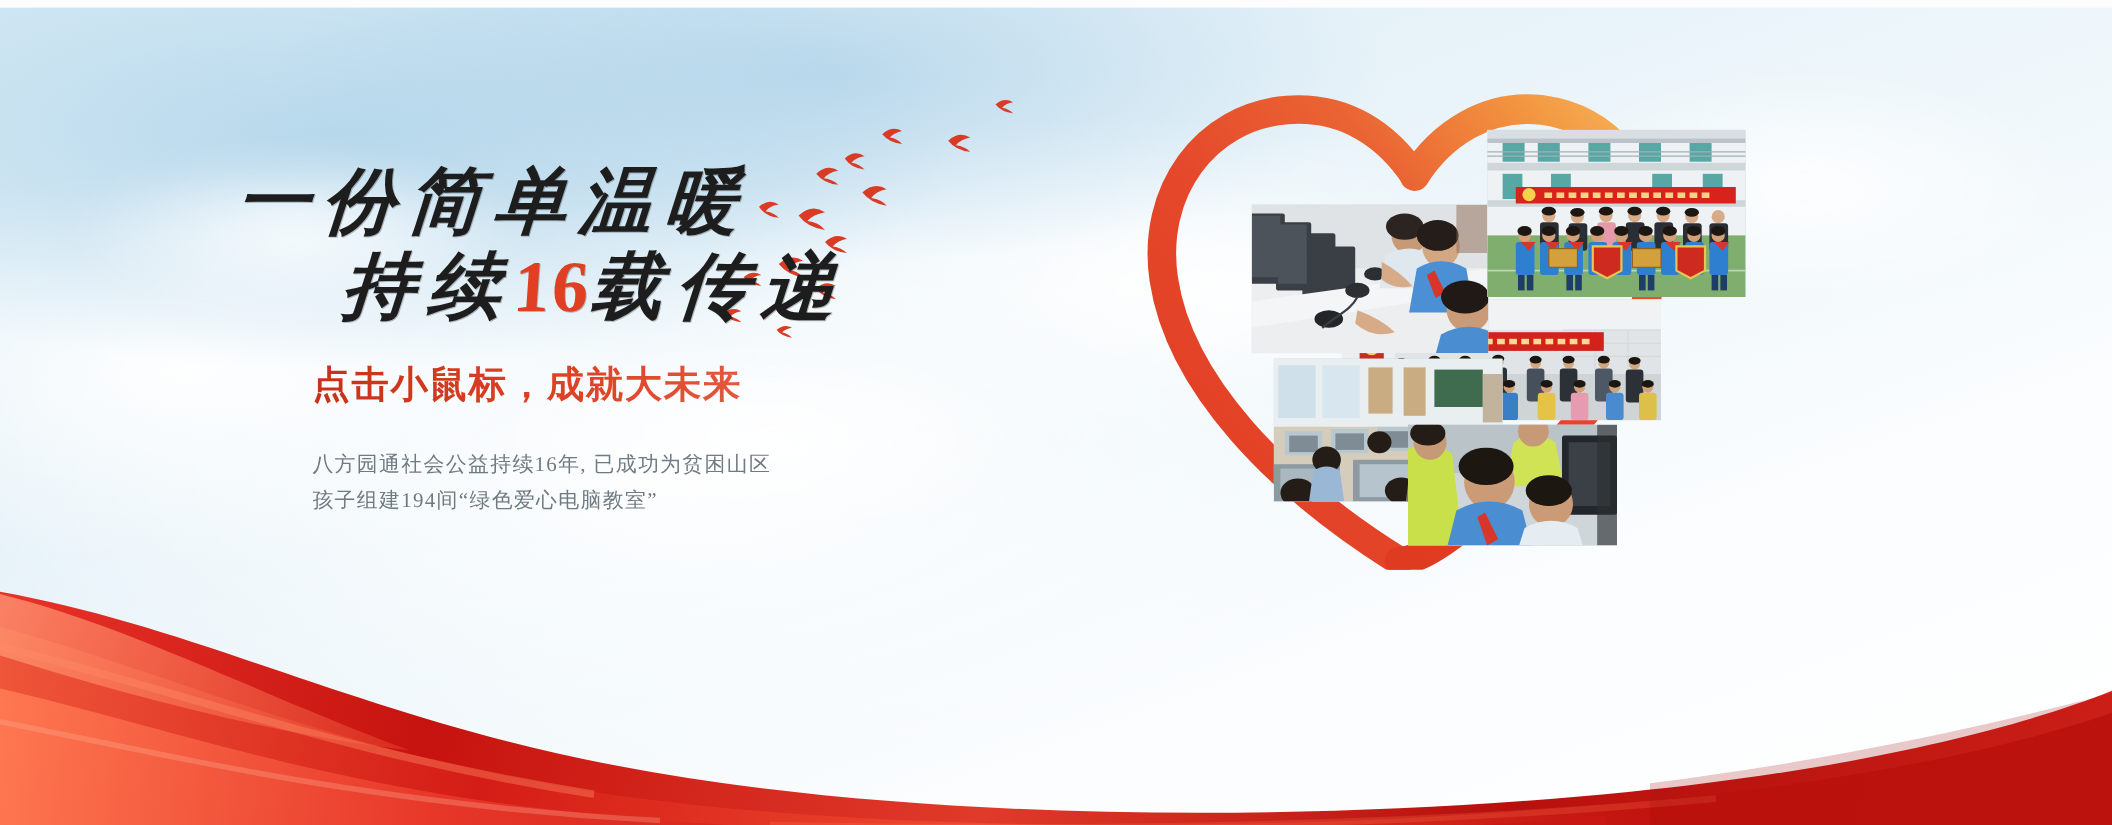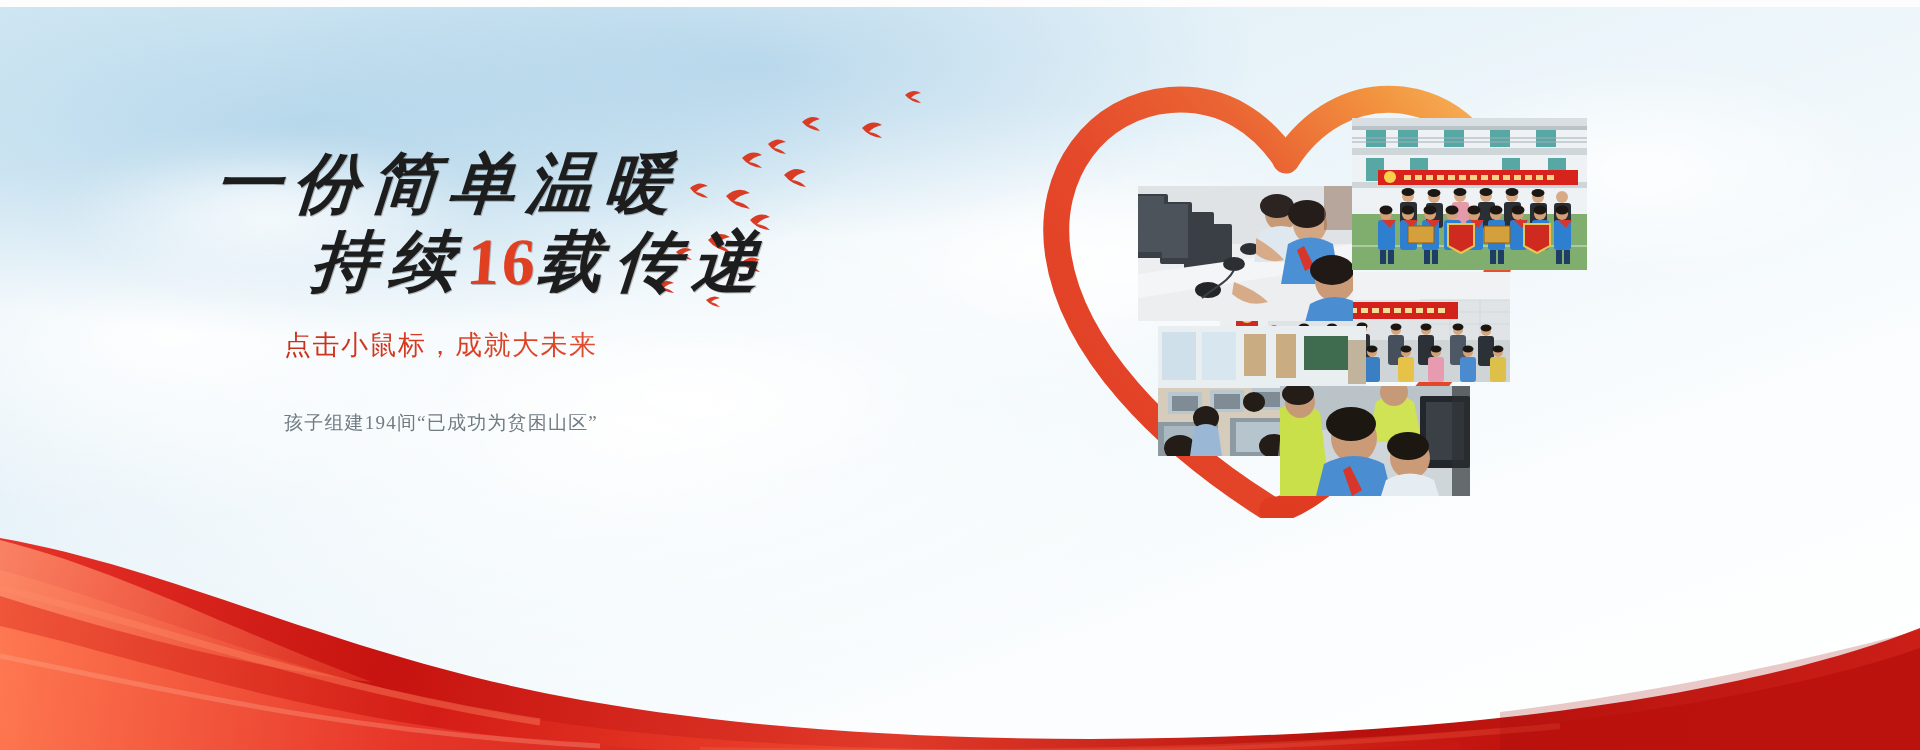--- a/index.html
+++ b/index.html
@@ -55,21 +55,21 @@
     white-space:nowrap;
   }
   .hl-line.two{margin-left:96px;margin-top:10px;}
   .hl-num{color:#e03f22;font-style:normal;letter-spacing:2px;
           font-family:"Liberation Serif","DejaVu Serif",serif;font-weight:700;}
 
   .sub{
     position:absolute;left:284px;top:326px;width:560px;
   }
   .sub-line{
-    font-size:27px;font-weight:400;letter-spacing:1.5px;line-height:1.42;
+    font-size:34px;font-weight:700;letter-spacing:1.5px;line-height:1.42;
     color:#d2371d;
     background:linear-gradient(90deg,#c9301a 0%,#de4426 45%,#e9705a 100%);
     -webkit-background-clip:text;background-clip:text;
     -webkit-text-fill-color:transparent;
     white-space:nowrap;
   }
 
   .body-text{
     position:absolute;left:284px;top:406px;width:600px;
     font-family:"Liberation Serif","DejaVu Serif",serif;
@@ -156,21 +156,22 @@
     <div class="headline">
       <div class="hl-line one">一份简单温暖</div>
       <div class="hl-line two"><span>持续</span><span class="hl-num">16</span><span>载传递</span></div>
     </div>
 
     <div class="sub">
       <div class="sub-line">点击小鼠标，成就大未来</div>
     </div>
 
     <div class="body-text">
-      <div class="body-line">孩子组建194间“已成功为贫困山区”</div>
+      <div class="body-line">八方园通社会公益持续16年, 已成功为贫困山区</div>
+      <div class="body-line">孩子组建194间“绿色爱心电脑教室”</div>
     </div>
 
   </div>
 
   <div class="photo" style="left:1138px;top:186px;width:215px;height:135px;z-index:6;">
     <svg class="ph-inner" viewBox="0 0 215 135" preserveAspectRatio="none" xmlns="http://www.w3.org/2000/svg">
       <rect width="215" height="135" fill="#e8eaec"></rect>
       <rect x="0" y="0" width="215" height="58" fill="#dfe3e6"></rect>
       <rect x="0" y="58" width="215" height="77" fill="#eceef0"></rect>
 

